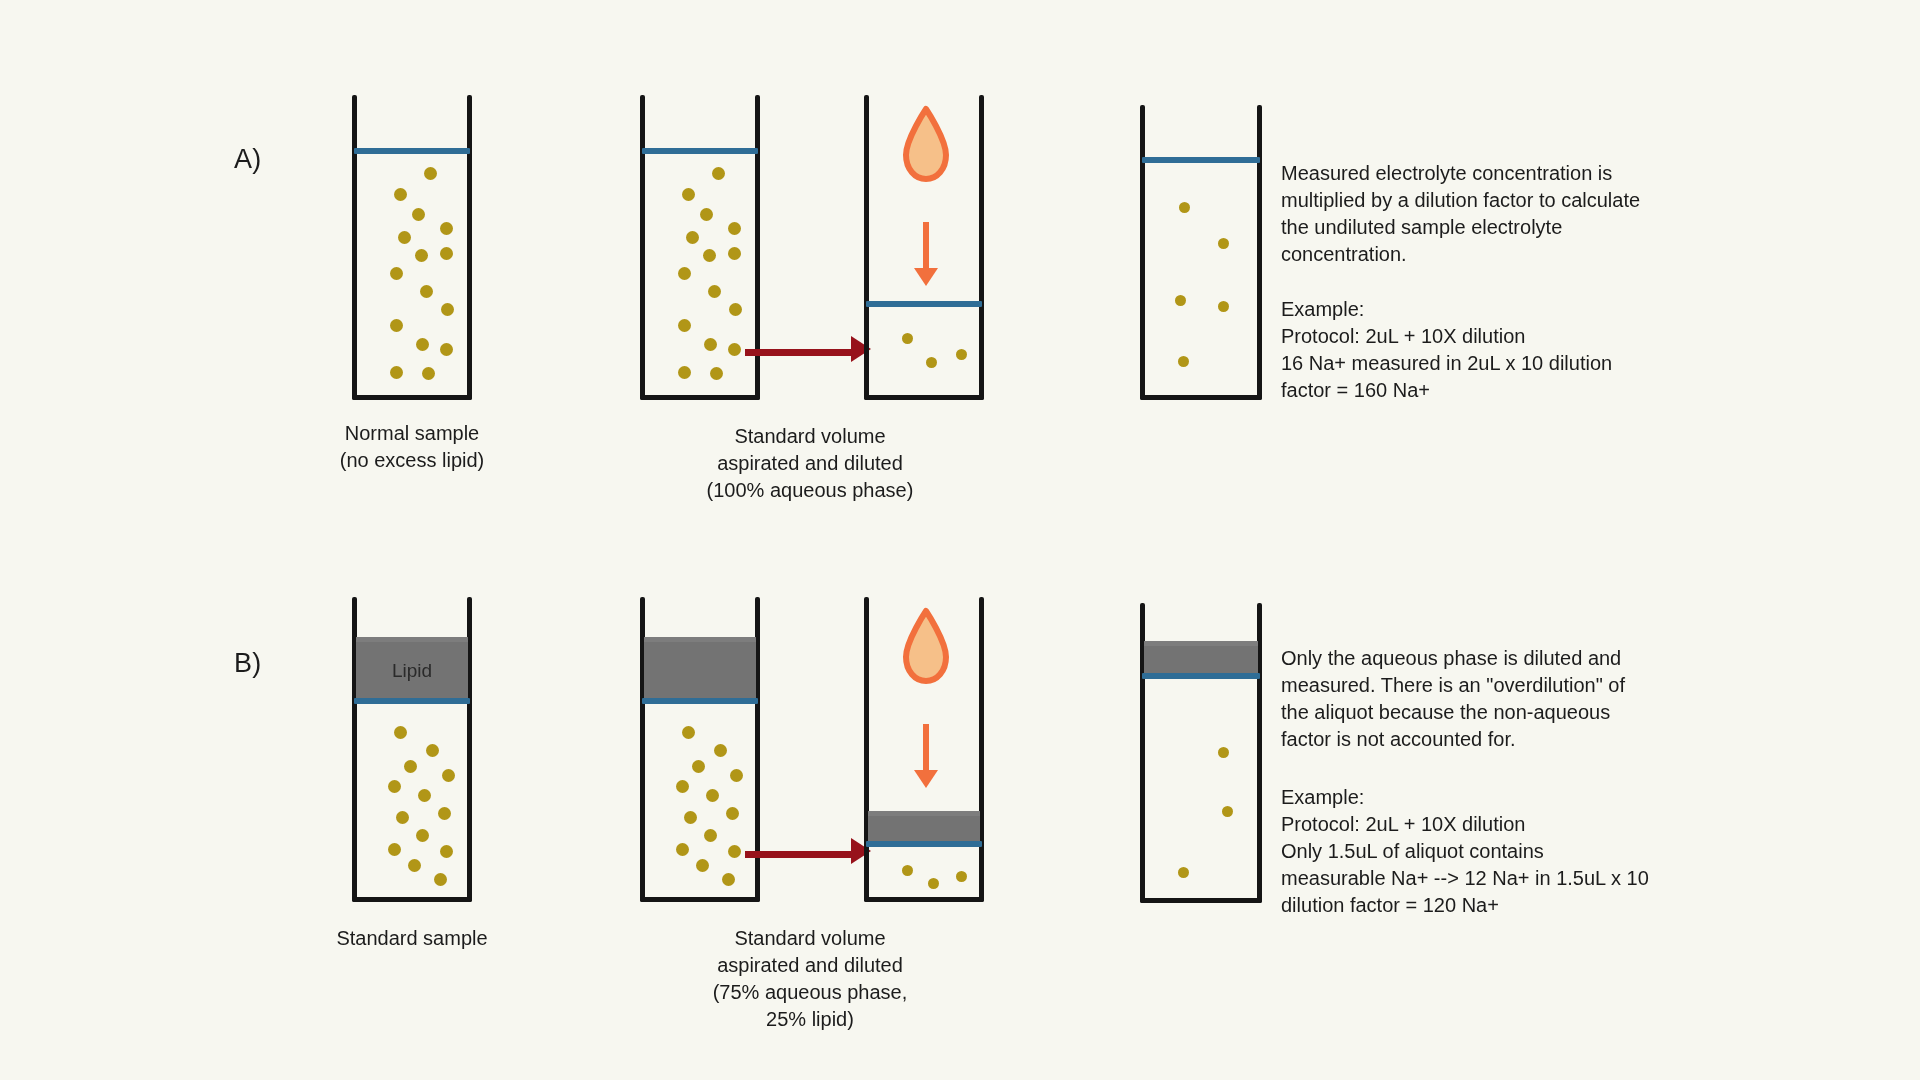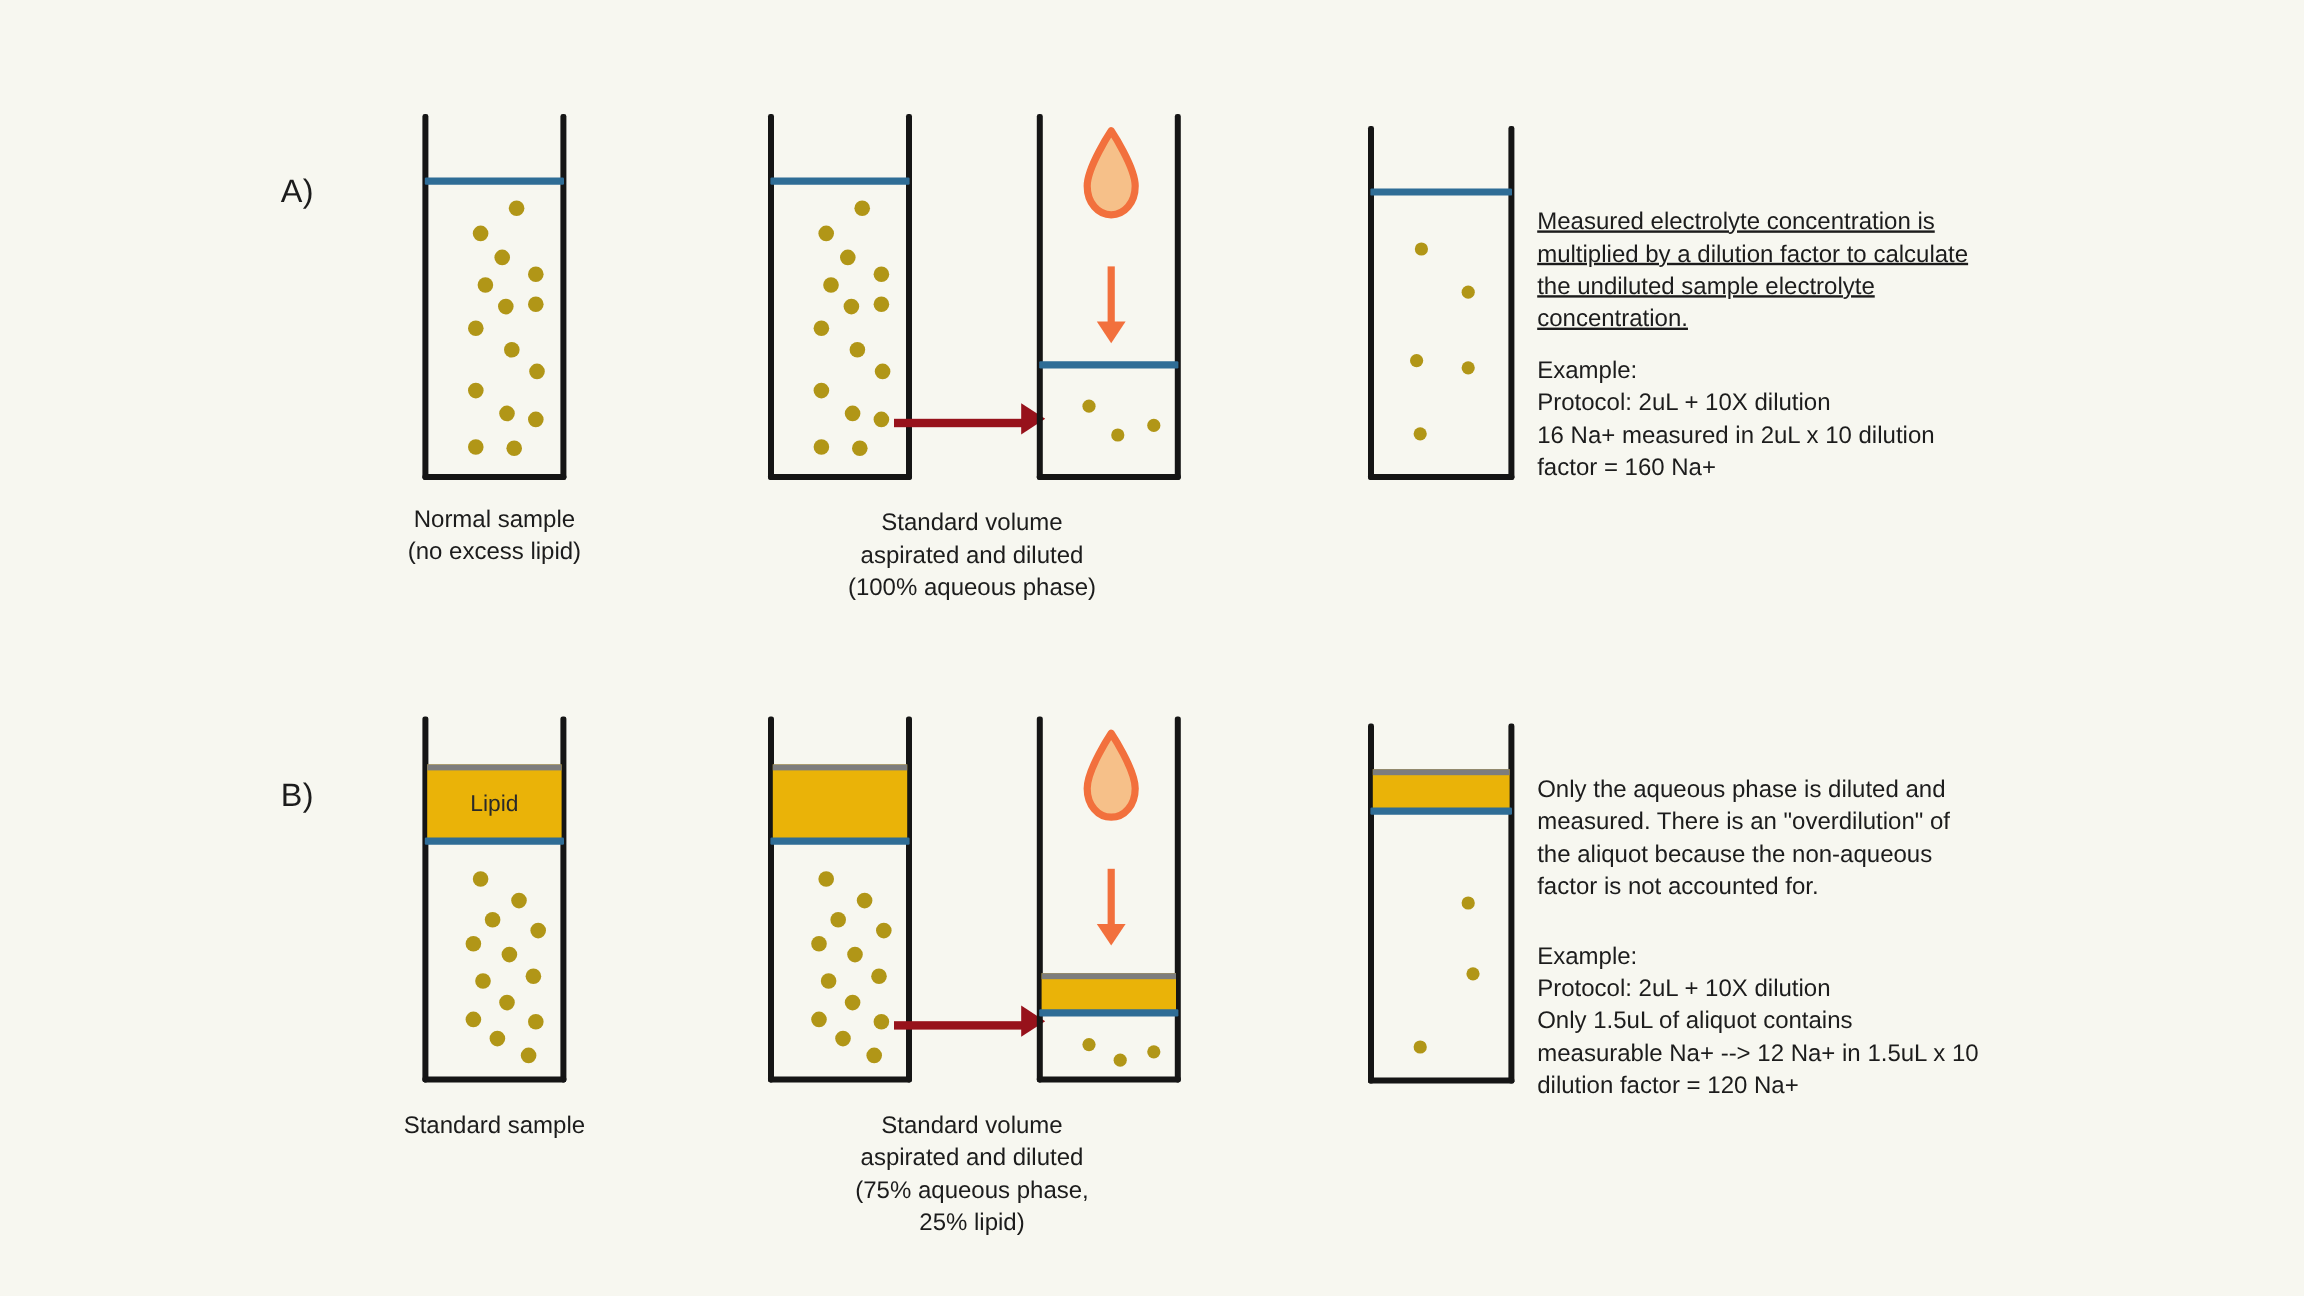--- a/index.html
+++ b/index.html
@@ -61,21 +61,21 @@
   .fluid-line {
     position: absolute;
     height: 6px;
     background: #2f6d96;
     border-radius: 1px;
   }
 
   
   .lipid-layer {
     position: absolute;
-    background: #eab308;
+    background: #737373;
     border-top: 5px solid #7d7d7d;
     box-sizing: border-box;
     display: flex;
     align-items: center;
     justify-content: center;
   }
   .lipid-label {
     font-size: 19px;
     color: #2a2a2a;
   }
@@ -221,21 +221,21 @@
     <div class="wall-right"></div>
     <div class="wall-bottom"></div>
     <div class="fluid-line" style="left:2px; right:2px; top:52px;"></div>
     <div class="dot sm" style="left:39px; top:97px;"></div>
     <div class="dot sm" style="left:78px; top:133px;"></div>
     <div class="dot sm" style="left:35px; top:190px;"></div>
     <div class="dot sm" style="left:78px; top:196px;"></div>
     <div class="dot sm" style="left:38px; top:251px;"></div>
   </div>
 
-  <div class="explain" style="left:1281px; top:172px; width:470px;text-decoration:underline;">Measured electrolyte concentration is
+  <div class="explain" style="left:1281px; top:160px; width:470px;">Measured electrolyte concentration is
 multiplied by a dilution factor to calculate
 the undiluted sample electrolyte
 concentration.</div>
   <div class="explain" style="left:1281px; top:296px; width:470px;">Example:</div>
   <div class="explain" style="left:1281px; top:323px; width:470px;">Protocol: 2uL + 10X dilution
 16 Na+ measured in 2uL x 10 dilution
 factor = 160 Na+</div>
 
   <div class="panel-letter" style="left:234px; top:648px;">B)</div>
 

